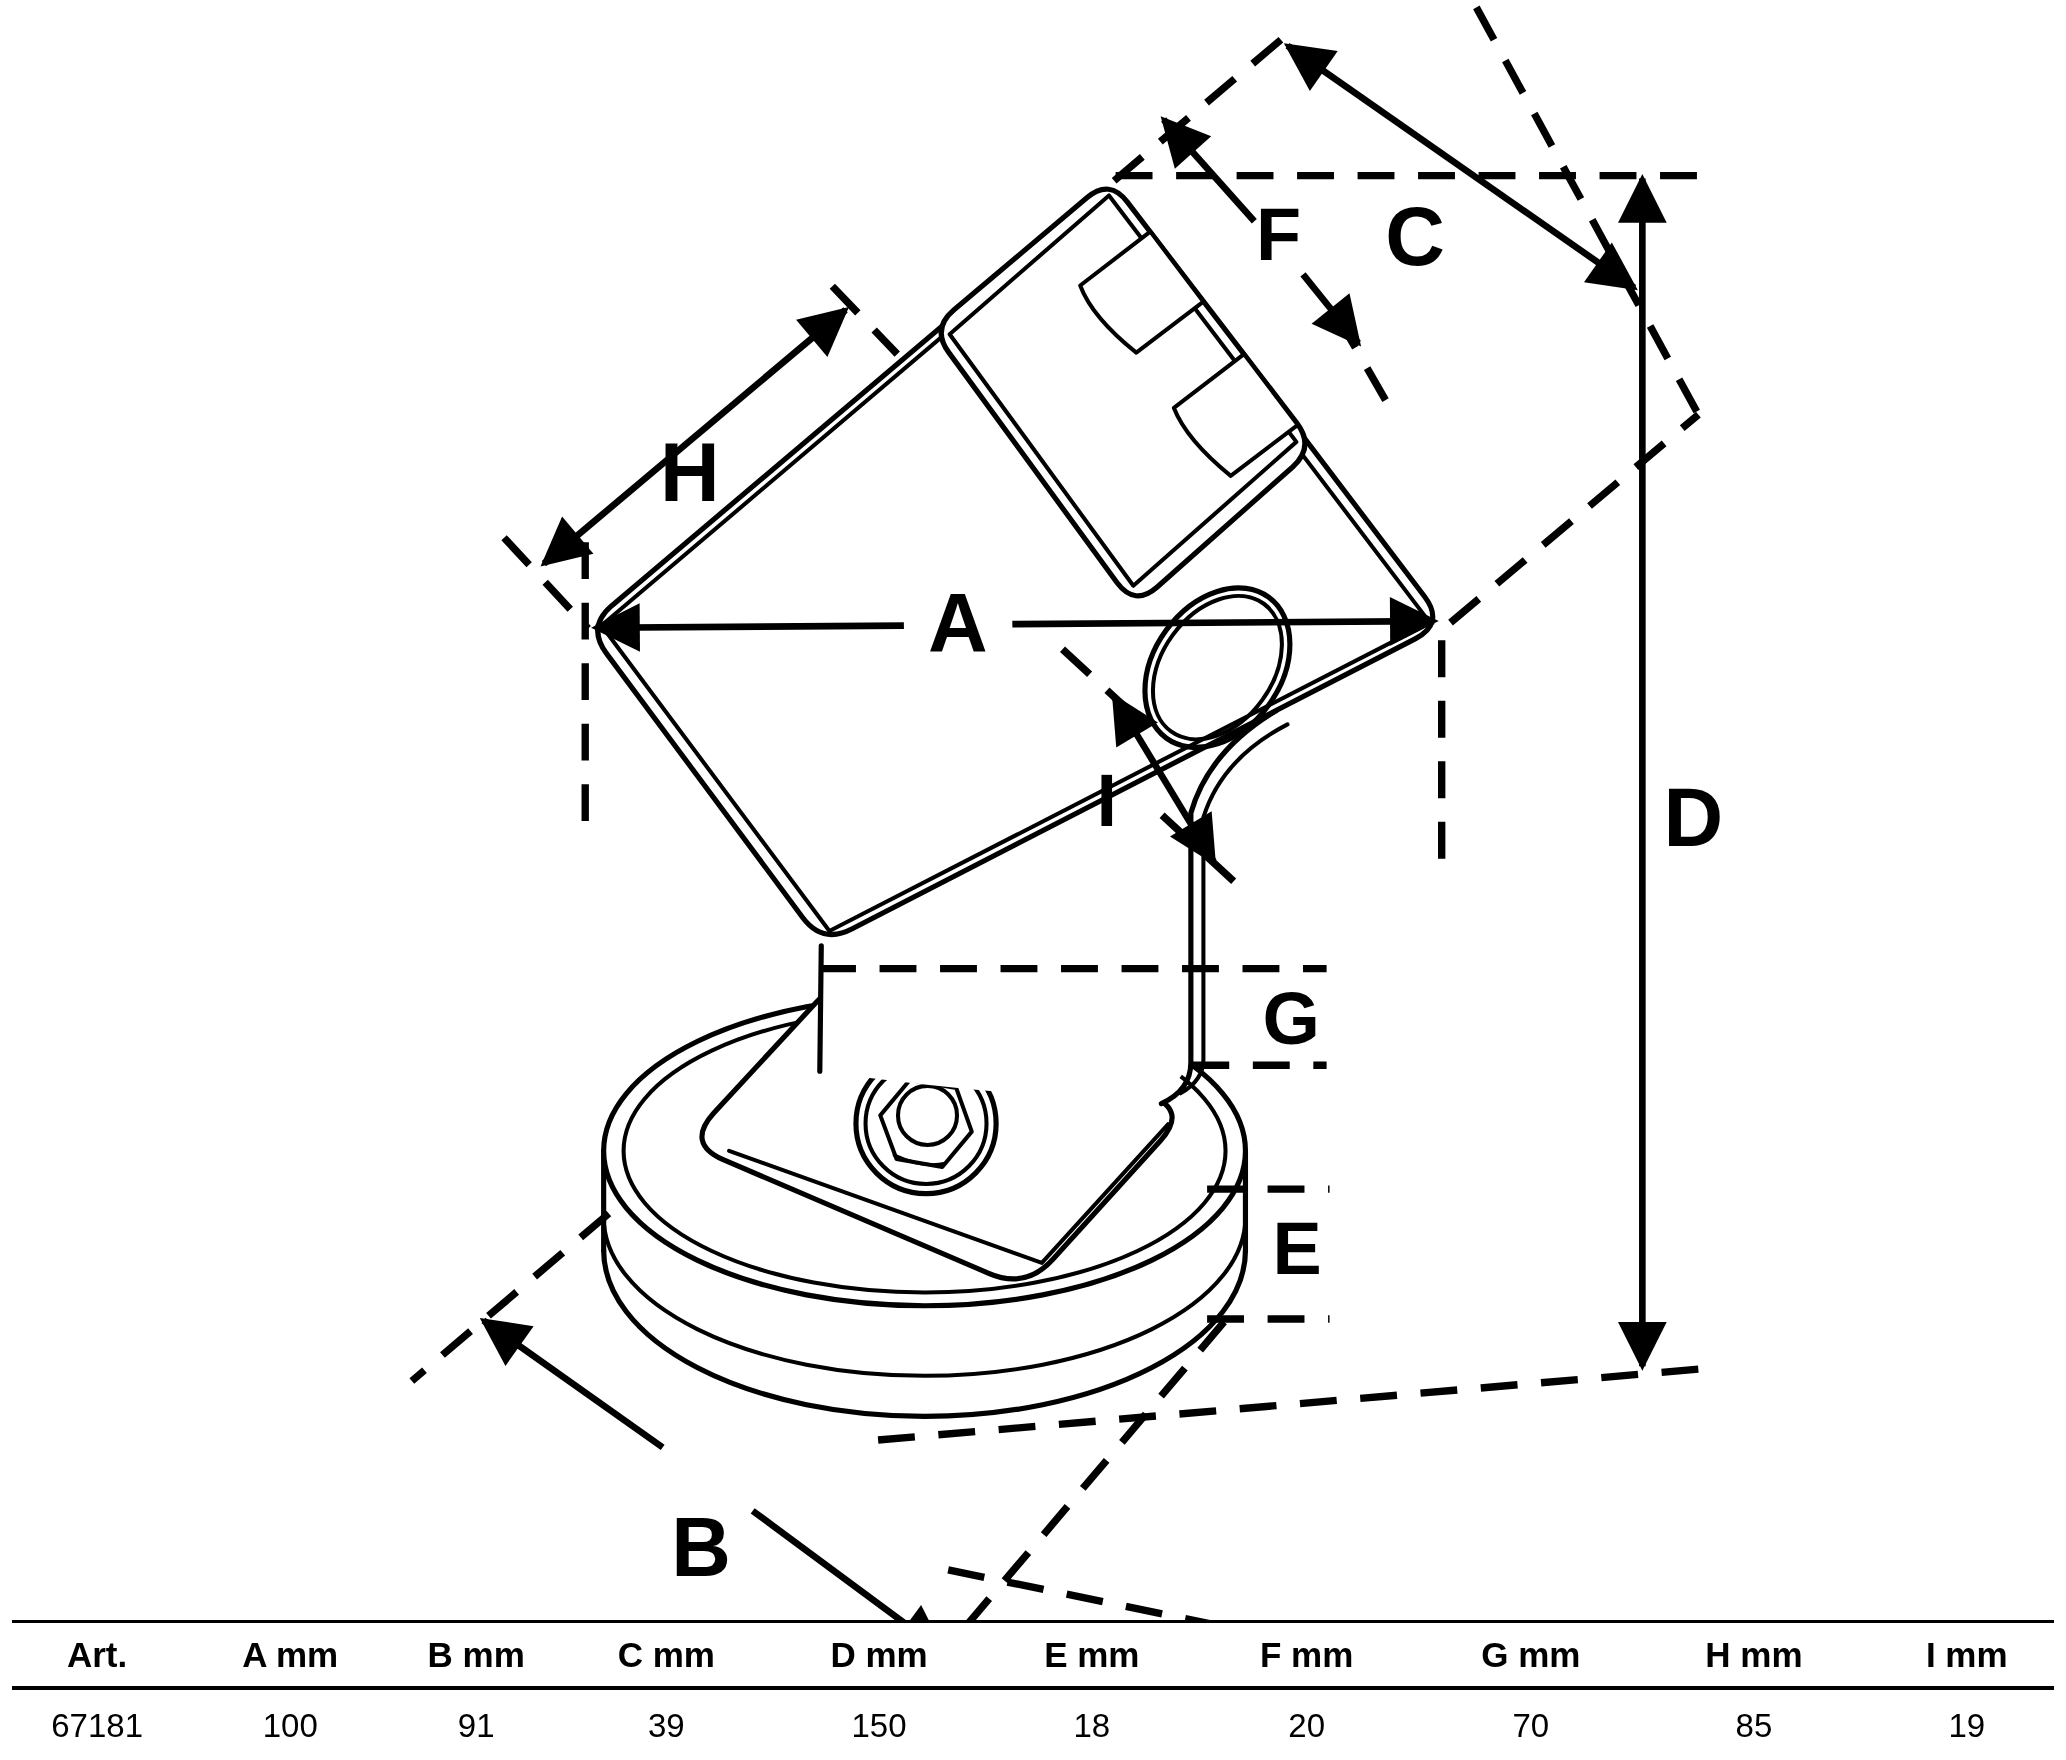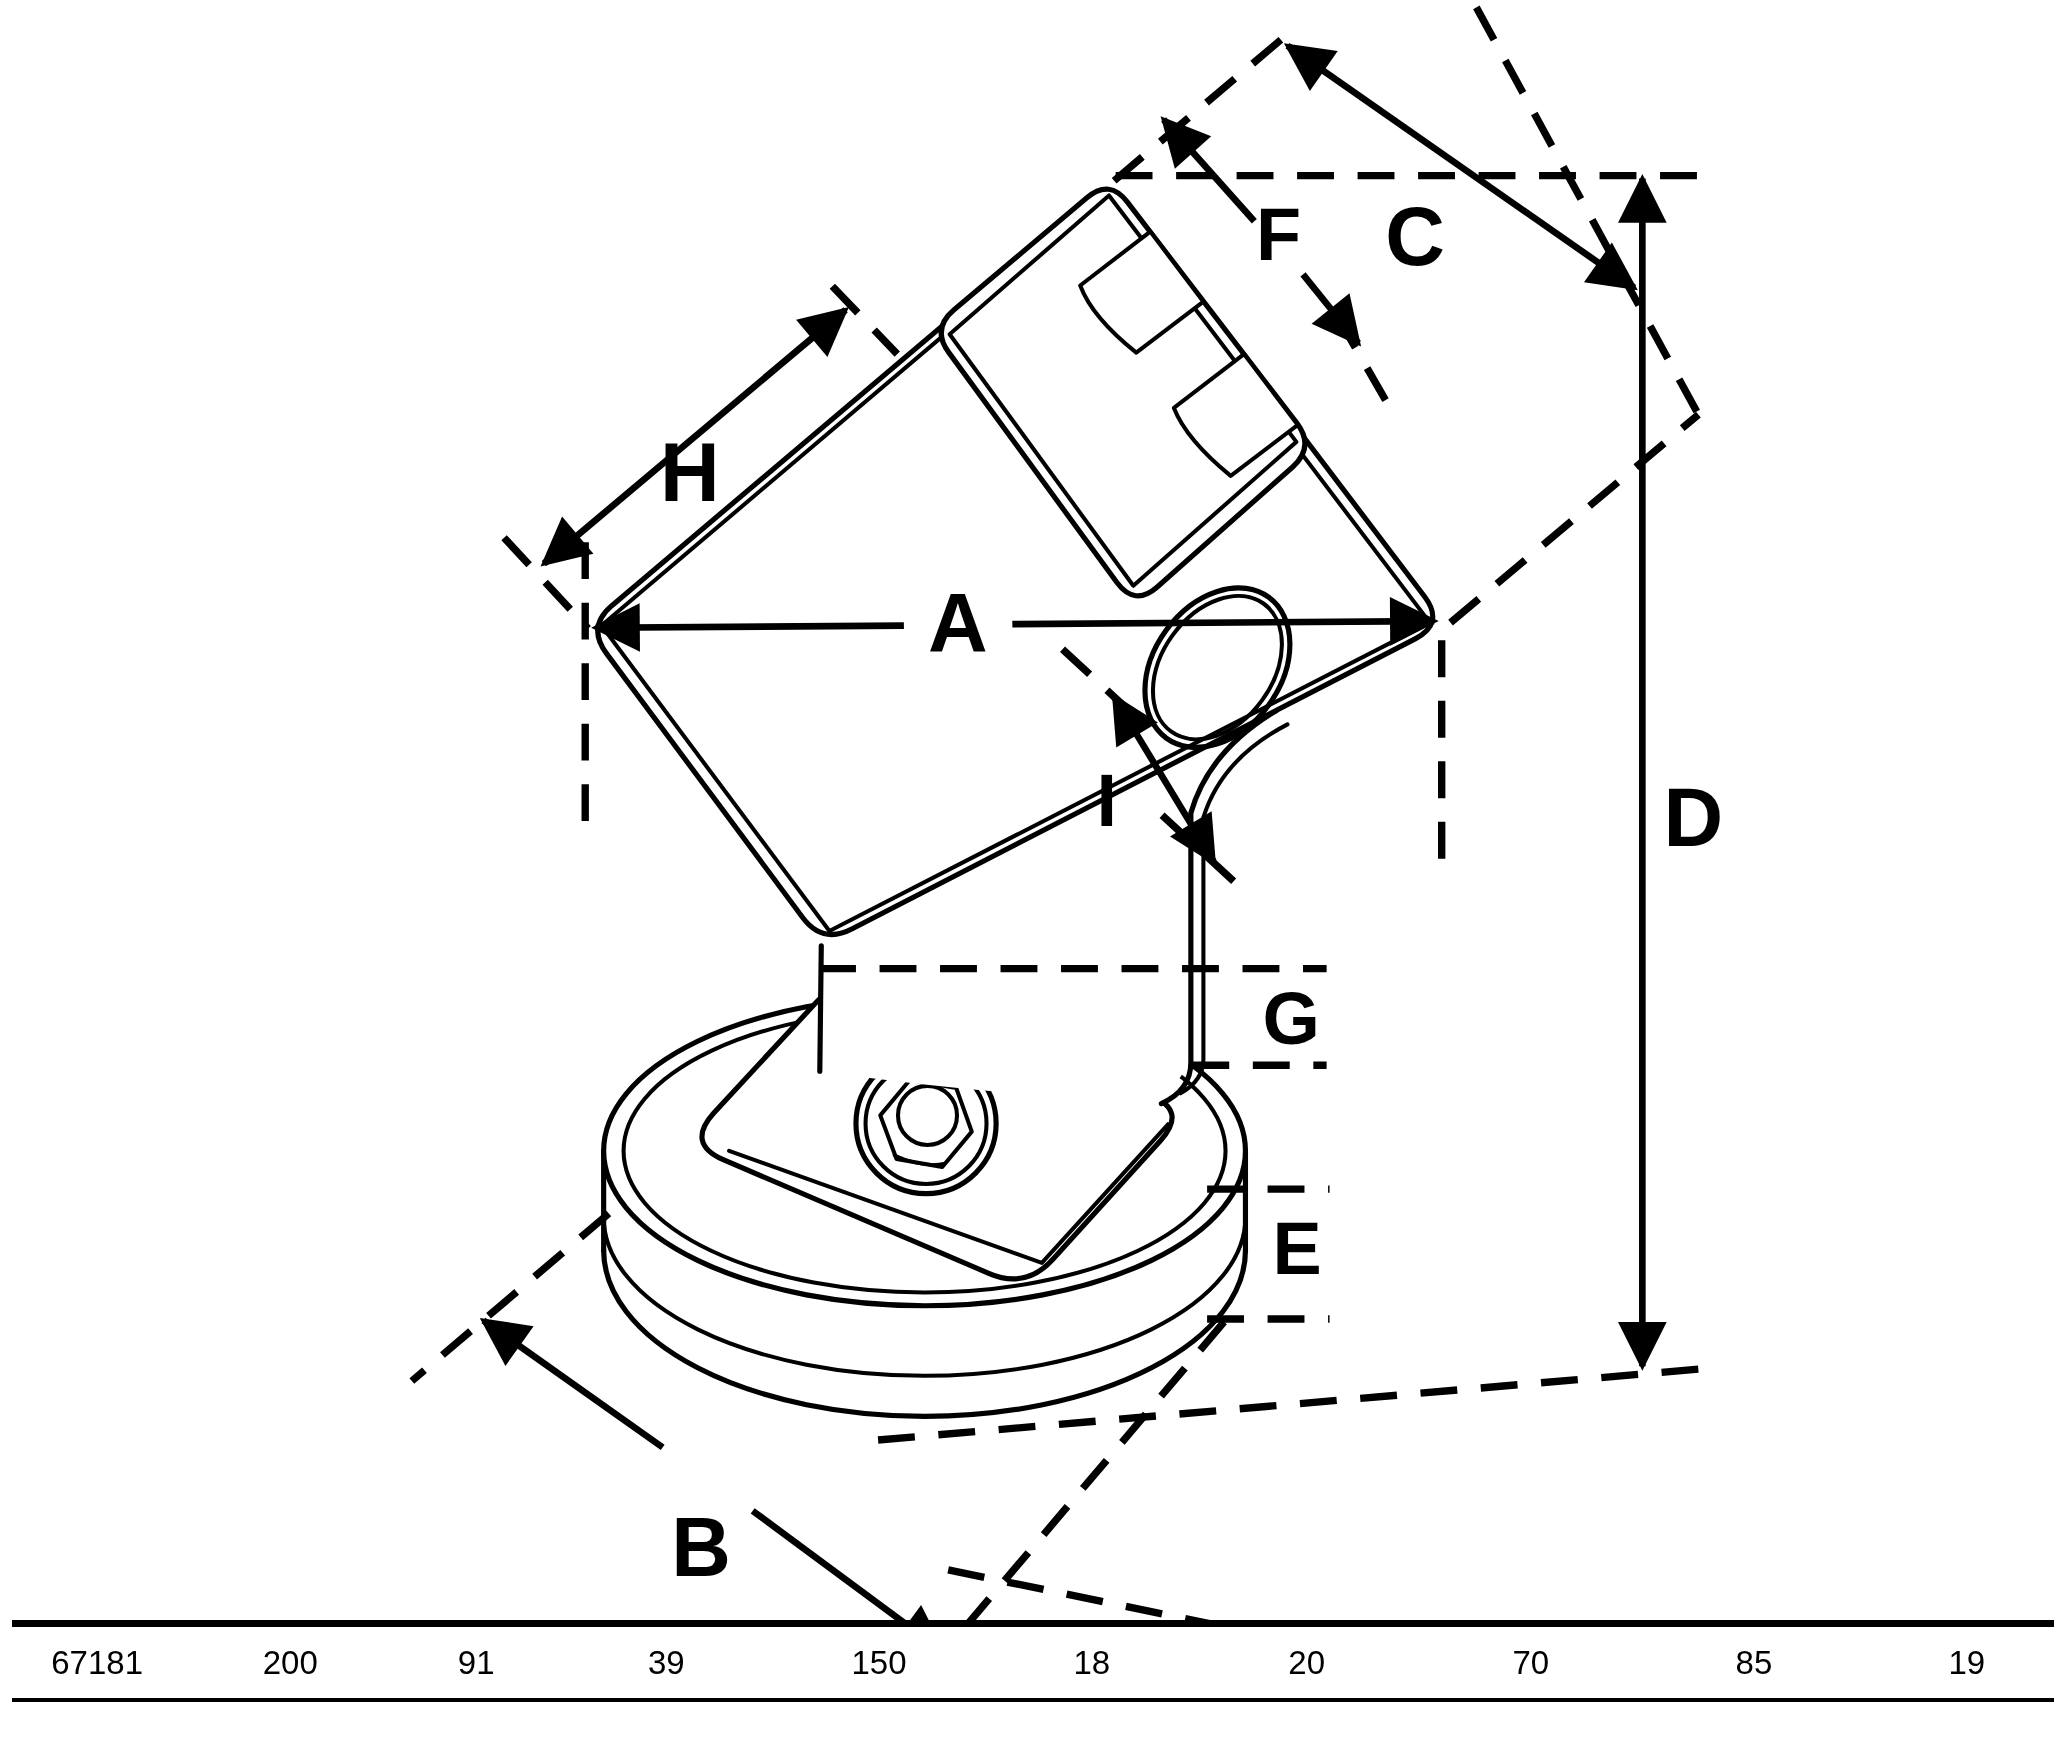--- a/index.html
+++ b/index.html
@@ -128,24 +128,36 @@
       <text class="lbl sm" x="1500" y="1085" dominant-baseline="central">I</text>
       <text class="lbl" x="2295" y="1108" dominant-baseline="central">D</text>
       <text class="lbl sm" x="1750" y="1380" dominant-baseline="central">G</text>
       <text class="lbl sm" x="1758" y="1692" dominant-baseline="central">E</text>
       <text class="lbl" x="950" y="2098" dominant-baseline="central">B</text>
     </g>
   </svg>
 
   <div id="spec-table">
     <div class="t-rule"></div>
+    <div class="t-row head">
+      <div class="t-cell c0">Art.</div>
+      <div class="t-cell c1">A mm</div>
+      <div class="t-cell c2">B mm</div>
+      <div class="t-cell c3">C mm</div>
+      <div class="t-cell c4">D mm</div>
+      <div class="t-cell c5">E mm</div>
+      <div class="t-cell c6">F mm</div>
+      <div class="t-cell c7">G mm</div>
+      <div class="t-cell c8">H mm</div>
+      <div class="t-cell c9">I mm</div>
+    </div>
     <div class="t-rule thick"></div>
     <div class="t-row vals">
       <div class="t-cell c0">67181</div>
-      <div class="t-cell c1">200</div>
+      <div class="t-cell c1">100</div>
       <div class="t-cell c2">91</div>
       <div class="t-cell c3">39</div>
       <div class="t-cell c4">150</div>
       <div class="t-cell c5">18</div>
       <div class="t-cell c6">20</div>
       <div class="t-cell c7">70</div>
       <div class="t-cell c8">85</div>
       <div class="t-cell c9">19</div>
     </div>
     <div class="t-rule thick"></div>

